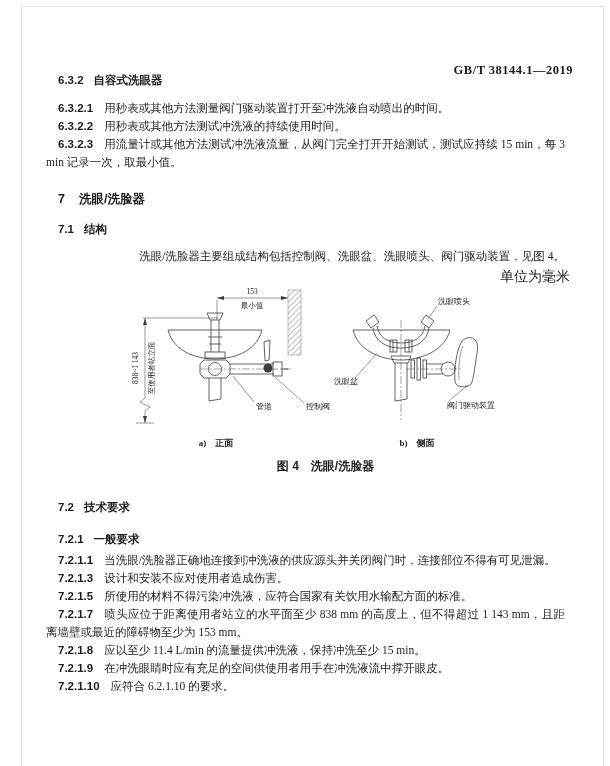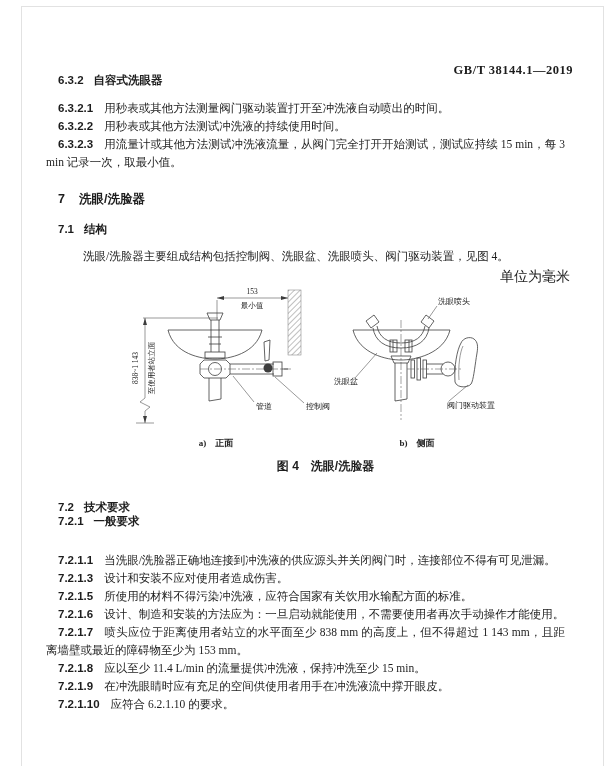--- a/index.html
+++ b/index.html
@@ -51,21 +51,21 @@
 </div>
 
 <div class="abs h-chapter sans" style="top:191px;">
   <span class="num">7</span><span>洗眼/洗脸器</span>
 </div>
 
 <div class="abs h-sub sans" style="top:222px;">
   <span class="num">7.1</span><span>结构</span>
 </div>
 
-<div class="abs intro-para" style="top:247px;">洗眼/洗脸器主要组成结构包括控制阀、洗眼盆、洗眼喷头、阀门驱动装置，见图 4。</div>
+<div class="abs intro-para" style="top:247px;text-align:right;">洗眼/洗脸器主要组成结构包括控制阀、洗眼盆、洗眼喷头、阀门驱动装置，见图 4。</div>
 
 <div class="abs unit-note">单位为毫米</div>
 
 <div class="abs" style="left:55px;top:280px;">
 <svg width="460" height="178" viewBox="0 0 460 178">
 
   <defs>
     <pattern id="hatch" width="4" height="4" patternUnits="userSpaceOnUse" patternTransform="rotate(45)">
       <line x1="0" y1="0" x2="0" y2="4" stroke="#8a8a8a" stroke-width="1.1"></line>
     </pattern>
@@ -189,26 +189,25 @@
   </g>
 </svg>
 </div>
 
 <div class="abs fig-caption">图 4　洗眼/洗脸器</div>
 
 <div class="abs h-sub sans" style="top:500px;">
   <span class="num">7.2</span><span>技术要求</span>
 </div>
 
-<div class="abs h-sub sans" style="top:514px;">
+<div class="abs h-sub sans" style="top:532px;">
   <span class="num">7.2.1</span><span>一般要求</span>
 </div>
 
 <div class="abs clause-block" style="top:551px;">
   <p class="clause"><span class="num">7.2.1.1</span><span>当洗眼/洗脸器正确地连接到冲洗液的供应源头并关闭阀门时，连接部位不得有可见泄漏。</span></p>
   <p class="clause"><span class="num">7.2.1.3</span><span>设计和安装不应对使用者造成伤害。</span></p>
   <p class="clause"><span class="num">7.2.1.5</span><span>所使用的材料不得污染冲洗液，应符合国家有关饮用水输配方面的标准。</span></p>
-  <p class="clause"><span class="num">7.2.1.6</span><span>设计、制造和安装的方法应为：一旦启动就能使用，不需要使用者再次手动操作才能使用。</span></p>
   <p class="clause"><span class="num">7.2.1.7</span><span>喷头应位于距离使用者站立的水平面至少 838 mm 的高度上，但不得超过 1 143 mm，且距离墙壁或最近的障碍物至少为 153 mm。</span></p>
   <p class="clause"><span class="num">7.2.1.8</span><span>应以至少 11.4 L/min 的流量提供冲洗液，保持冲洗至少 15 min。</span></p>
   <p class="clause"><span class="num">7.2.1.9</span><span>在冲洗眼睛时应有充足的空间供使用者用手在冲洗液流中撑开眼皮。</span></p>
   <p class="clause"><span class="num">7.2.1.10</span><span>应符合 6.2.1.10 的要求。</span></p>
 </div>
 
 </body></html>

